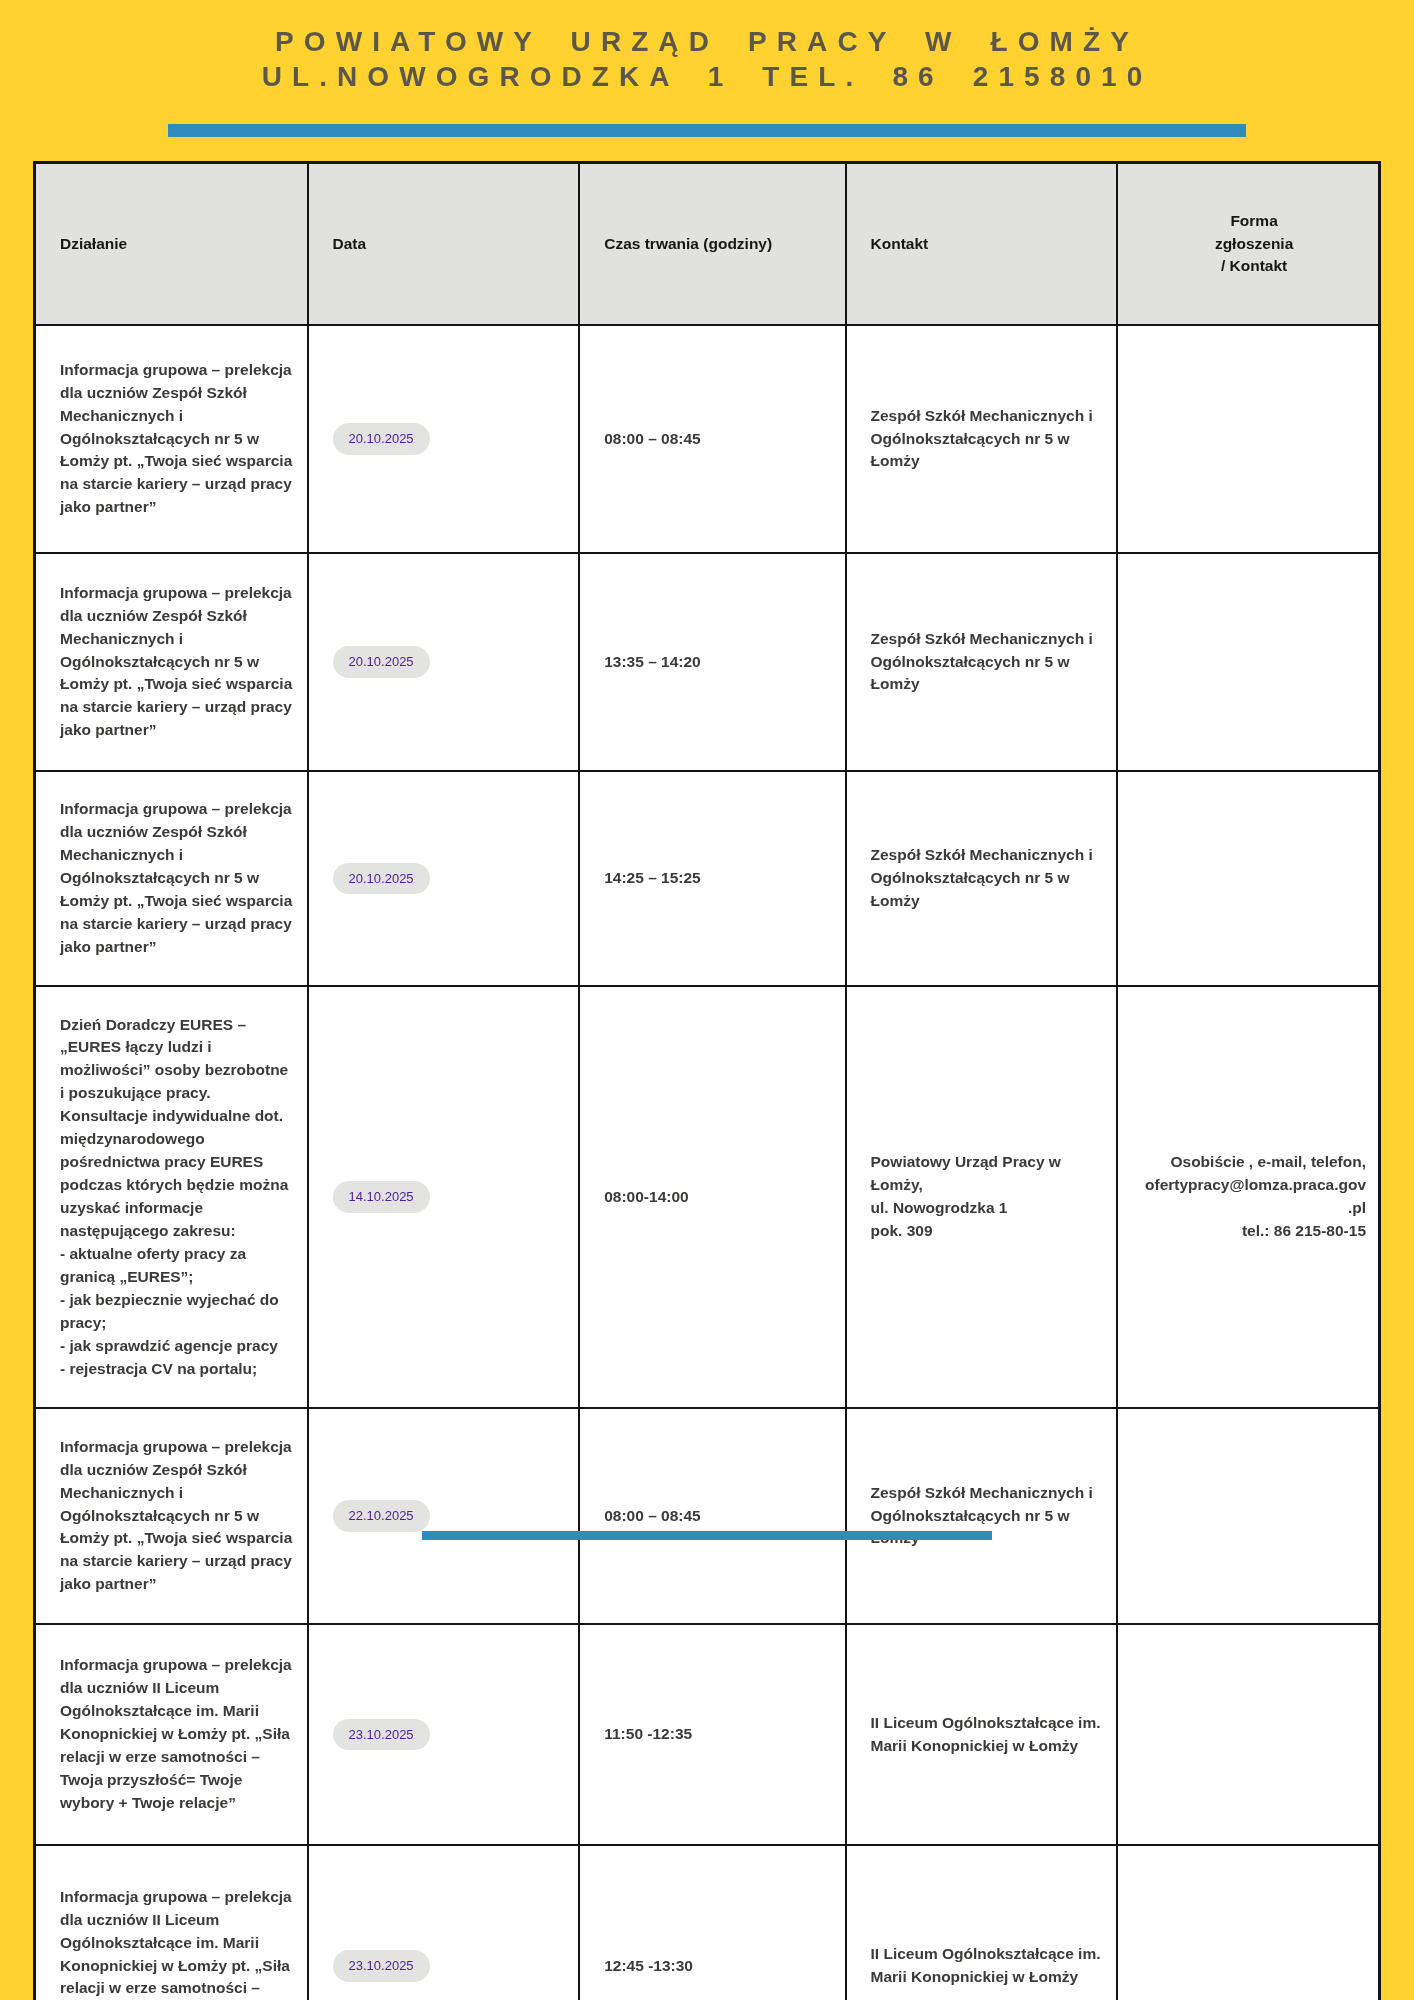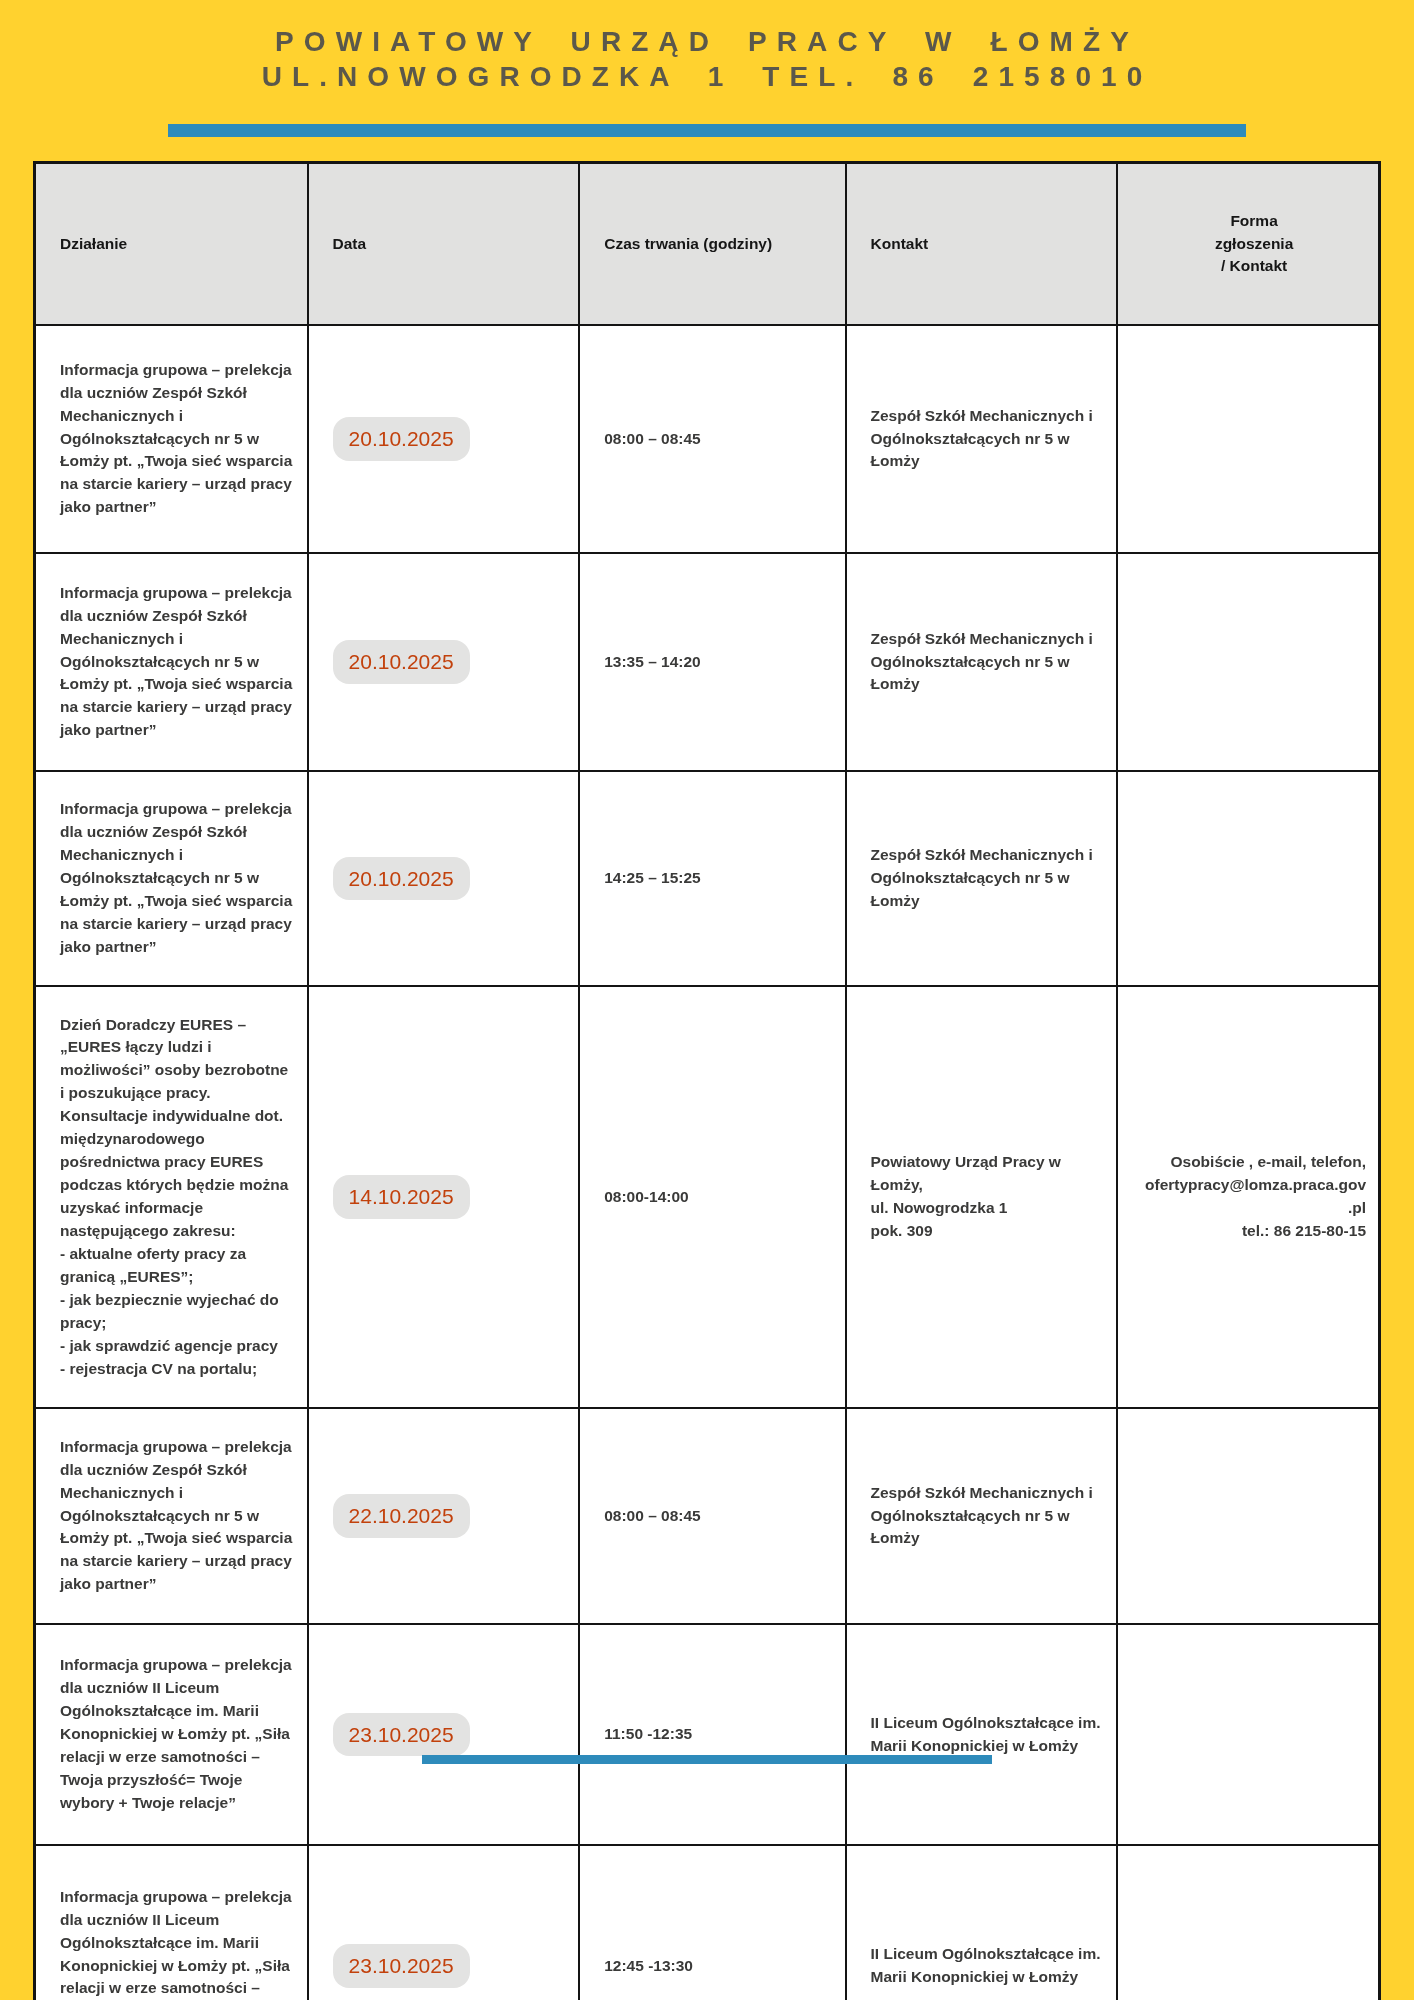--- a/index.html
+++ b/index.html
@@ -3,21 +3,21 @@
 <meta charset="utf-8">
 <style>
   html,body{margin:0;padding:0;}
   body{
     width:1414px;height:2000px;
     font-family:"Liberation Sans","DejaVu Sans",sans-serif;
     background:#FFD22F;
     position:relative;
     overflow:hidden;
   }
-  .page{width:1414px;height:1764px;position:relative;}
+  .page{width:1414px;height:1540px;position:relative;}
 
   
   .letterhead{padding-top:24px;text-align:center;}
   .h-line{
     font-weight:700;
     font-size:28px;
     line-height:35px;
     color:#5B584B;
     letter-spacing:0.36em;
     word-spacing:0.40em;
@@ -61,22 +61,22 @@
   }
   .schedule th .th-txt{white-space:pre-line;display:block;}
   .schedule th.c-contact{text-align:center;}
   .txt{white-space:pre-line;font-weight:bold;}
   .c-contact .txt{overflow-wrap:break-word;text-align:right;}
   .pill{
     display:inline-block;
     background:#E3E3E2;
     border-radius:16px;
     padding:6px 16px;
-    color:#c2410c;
-    font-size:21px;
+    color:#4c1d95;
+    font-size:13px;
   }
   tr.r1 td{height:206px;}
   tr.r2 td{height:196px;}
   tr.r3 td{height:193px;}
   tr.r4 td{height:400px;}
   tr.r5 td{height:194px;}
   tr.r6 td{height:199px;}
   tr.r7 td{height:220px;}
 </style>
 </head>

